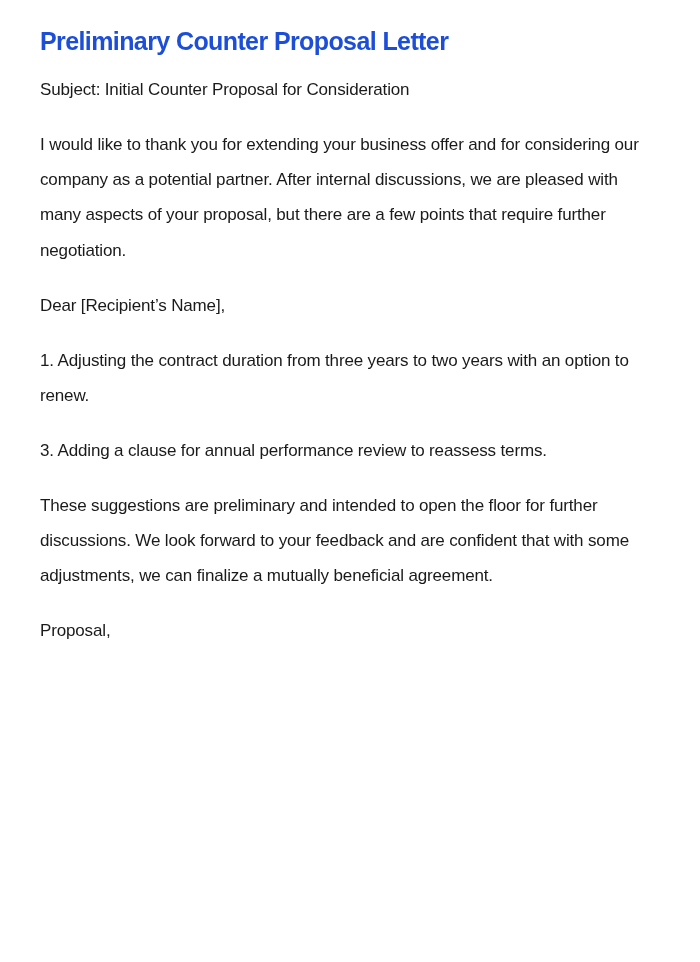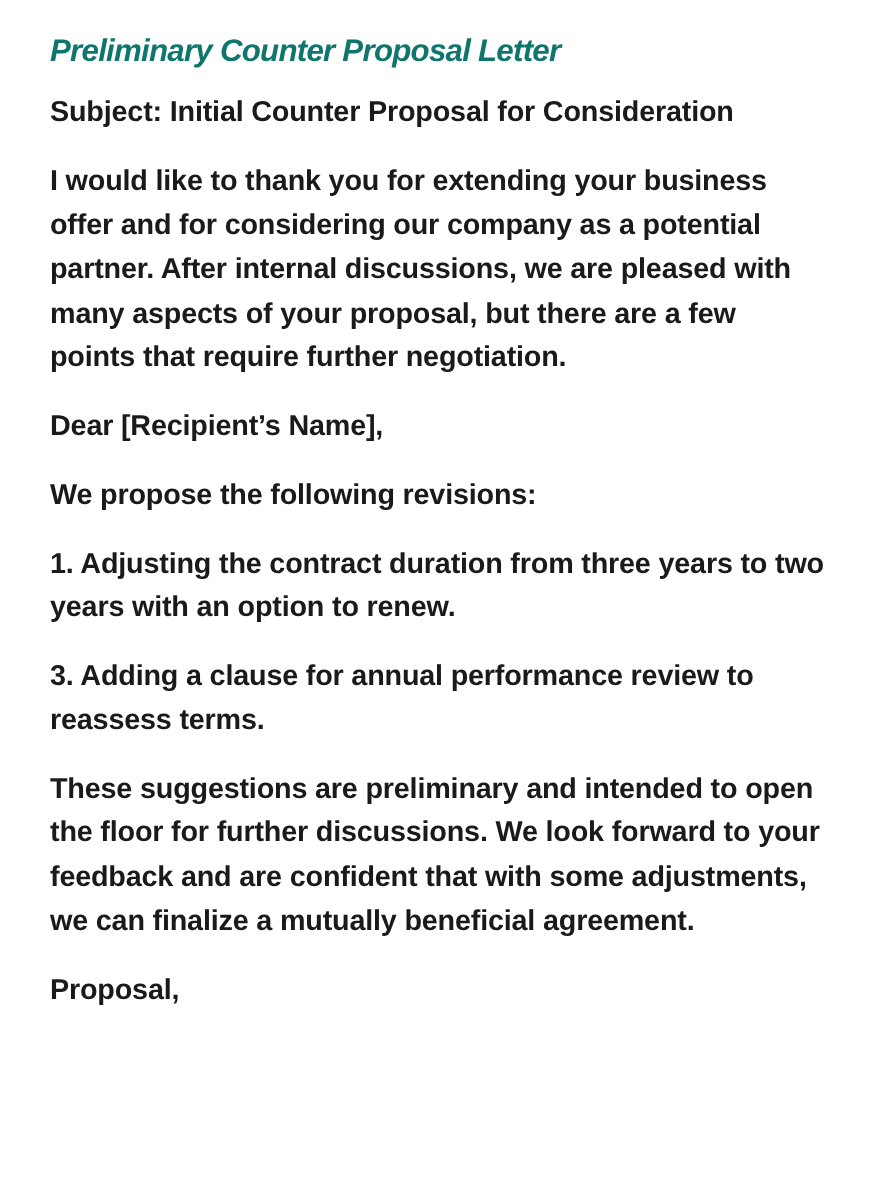--- a/index.html
+++ b/index.html
@@ -10,37 +10,34 @@
     font-family: "Liberation Sans", sans-serif;
     color: #1a1a1a;
   }
   h1 {
     font-family: "Liberation Sans", sans-serif;
     font-size: 25px;
     font-weight: bold;
     letter-spacing: -0.6px;
     margin: 0 0 14px 0;
     line-height: 34px;
-    color: #0f766e;
-    font-style: italic;
+    color: #1d4ed8;
   }
   p {
-    font-size: 23px;
+    font-size: 17px;
     line-height: 35.2px;
     margin: 0 0 19.8px 0;
     letter-spacing: -0.15px;
-    font-weight: bold;
   }
 </style>
 </head>
 <body>
 
 <div class="page">
   <h1>Preliminary Counter Proposal Letter</h1>
   <p>Subject: Initial Counter Proposal for Consideration</p>
   <p>I would like to thank you for extending your business offer and for considering our company as a potential partner. After internal discussions, we are pleased with many aspects of your proposal, but there are a few points that require further negotiation.</p>
   <p>Dear [Recipient’s Name],</p>
-  <p>We propose the following revisions:</p>
   <p>1. Adjusting the contract duration from three years to two years with an option to renew.</p>
   <p>3. Adding a clause for annual performance review to reassess terms.</p>
   <p>These suggestions are preliminary and intended to open the floor for further discussions. We look forward to your feedback and are confident that with some adjustments, we can finalize a mutually beneficial agreement.</p>
   <p>Proposal,</p>
 </div>
 
 </body></html>

